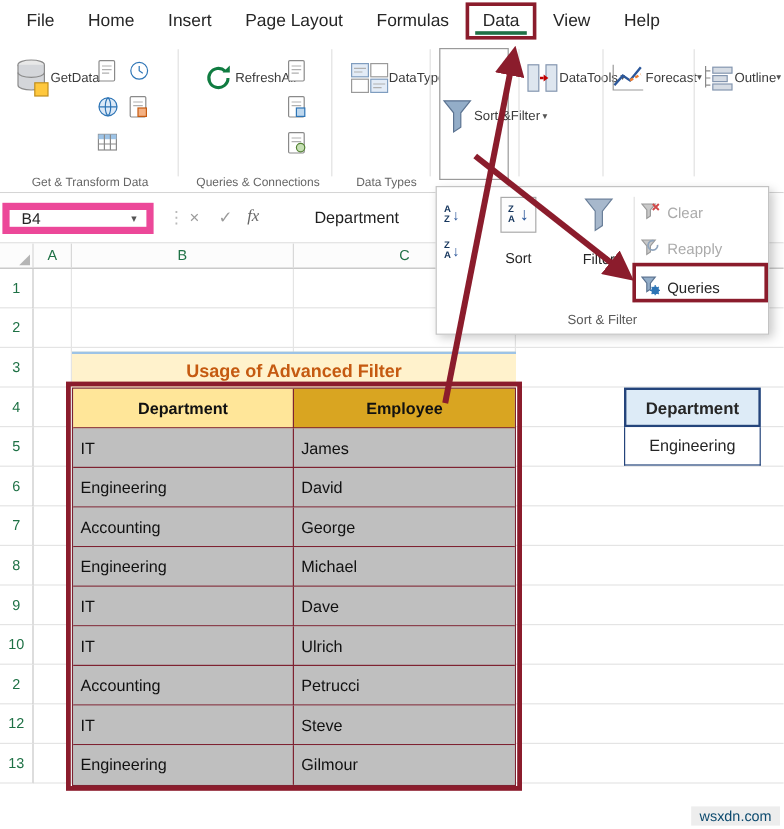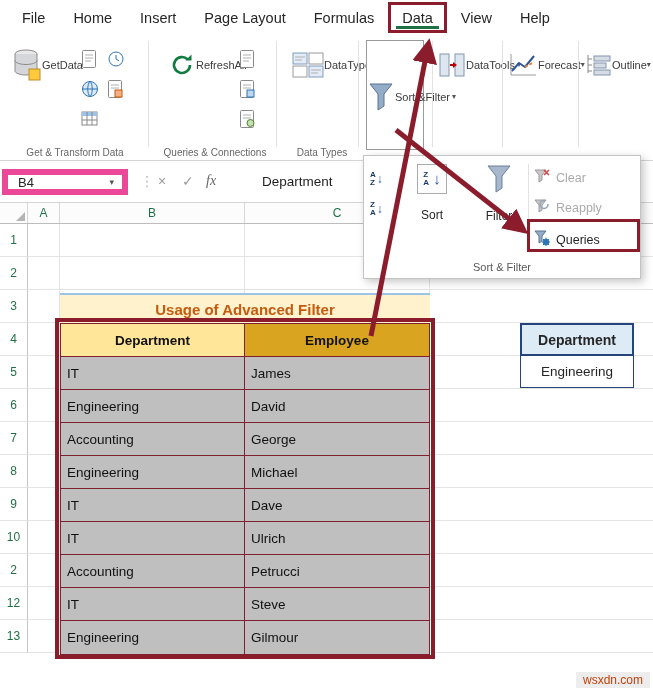--- a/index.html
+++ b/index.html
@@ -83,21 +83,21 @@
   .ms-a{color:#2B579A;font-size:12px;margin-left:1px;line-height:12px;}
   .bigbtn{position:absolute;display:flex;flex-direction:column;align-items:center;font-size:12px;color:#262626;}
   .bigsort-icon{width:30px;height:30px;border:1px solid #ABABAB;background:#FDFDFD;display:flex;align-items:center;justify-content:center;gap:3px;}
   .pdiv{position:absolute;left:164px;top:8px;height:88px;width:1px;background:#E2E2E2;}
   .ditem{position:absolute;left:170px;display:flex;align-items:center;gap:6px;font-size:12.5px;color:#262626;white-space:nowrap;}
   .ditem.disabled{color:#ABABAB;}
   .pgroup{position:absolute;bottom:5px;left:0;right:0;text-align:center;font-size:11px;color:#595959;}
 
   
   #arrows{position:absolute;left:0;top:0;z-index:50;pointer-events:none;}
-  .wm{position:absolute;right:3px;bottom:3px;font-size:12px;color:#c2410c;background:#ededed;padding:1px 7px;z-index:8;}
+  .wm{position:absolute;right:3px;bottom:3px;font-size:12px;color:#0c4a6e;background:#ededed;padding:1px 7px;z-index:8;}
 </style>
 </head>
 <body>
 
 <div class="menubar">
   <div class="menu-item">File</div>
   <div class="menu-item">Home</div>
   <div class="menu-item">Insert</div>
   <div class="menu-item">Page Layout</div>
   <div class="menu-item">Formulas</div>

